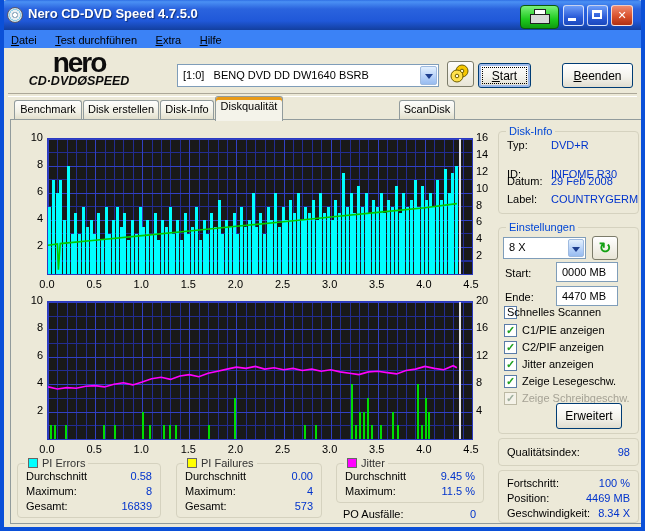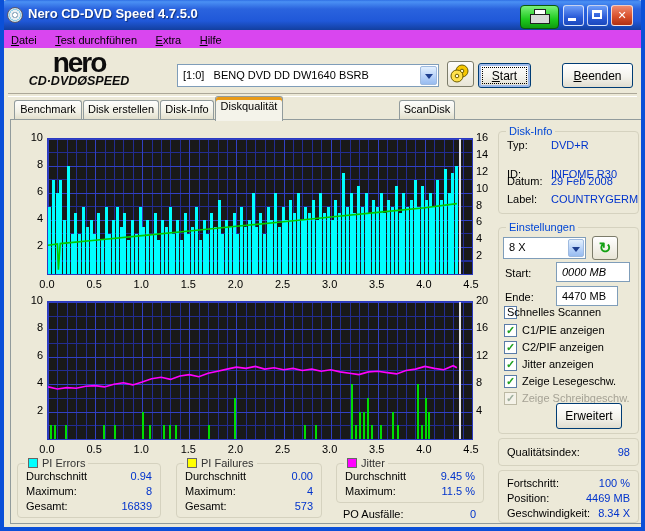--- a/index.html
+++ b/index.html
@@ -19,21 +19,21 @@
     box-sizing:border-box;color:#fff;font-size:11px;text-align:center;line-height:18px;}
   .tbtn.blue{background:linear-gradient(180deg,#6d9df8,#2a5bd8 60%,#1b48bd);}
   .tbtn.red{background:linear-gradient(180deg,#ef8a70,#d9512c 55%,#b13013);}
   #printer-btn{position:absolute;top:5px;left:520px;width:37px;height:22px;border-radius:4px;
     border:1px solid #0a5a0a;background:linear-gradient(180deg,#7bf07b,#1ecb1e 60%,#0f9c0f);}
   #printer-btn .pbody{position:absolute;left:9px;top:8px;width:18px;height:8px;background:#d9d9d9;border:1px solid #222;}
   #printer-btn .ppaper{position:absolute;left:13px;top:3px;width:10px;height:6px;background:#fff;border:1px solid #222;}
   .minglyph{position:absolute;left:4px;bottom:4px;width:8px;height:3px;background:#fff;}
   .maxglyph{position:absolute;left:4px;top:4px;width:10px;height:9px;border:2px solid #fff;border-top-width:3px;box-sizing:border-box;}
   
-  #menubar{position:absolute;left:0;top:30px;width:100%;height:18px;background:#d946ef;border-bottom:6px solid #737373;}
+  #menubar{position:absolute;left:0;top:30px;width:100%;height:18px;background:#3b82f6;border-bottom:6px solid #737373;}
   .menu-item{display:inline-block;padding:2px 7px;font-size:11px;color:#000;}
   .accesskey::first-letter{text-decoration:underline;}
   
   #toolbar{position:absolute;left:0;top:48px;width:100%;height:49px;background:#ece9d8;}
   #toolbar::after{content:"";position:absolute;left:4px;right:4px;bottom:0;height:2px;
     border-top:1px solid #aca899;border-bottom:1px solid #fff;}
   #logo{position:absolute;left:20px;top:3px;width:110px;text-align:center;color:#0d0d0d;}
   #logo .l1{font-size:28px;font-weight:bold;letter-spacing:-2px;line-height:24px;}
   #logo .l2{font-size:12.5px;font-weight:bold;font-style:italic;letter-spacing:0;line-height:13px;}
   #drive-combo{position:absolute;left:173px;top:16px;width:262px;height:23px;background:#fff;
@@ -363,21 +363,21 @@
       <div class="tick tx" style="left: 207.444px; top: 150px;">2.0</div>
       <div class="tick tx" style="left: 254.556px; top: 150px;">2.5</div>
       <div class="tick tx" style="left: 301.667px; top: 150px;">3.0</div>
       <div class="tick tx" style="left: 348.778px; top: 150px;">3.5</div>
       <div class="tick tx" style="left: 395.889px; top: 150px;">4.0</div>
       <div class="tick tx" style="left: 443px; top: 150px;">4.5</div>
     </div>
 
   <div class="gbox" style="left:13px;top:463px;width:144px;height:55px;">
     <div class="gtitle-dark"><span class="chip" style="background:#00ffff;"></span><span>PI Errors</span></div>
-    <div class="srow" style="top:6px;"><span>Durchschnitt</span><span class="v">0.94</span></div>
+    <div class="srow" style="top:6px;"><span>Durchschnitt</span><span class="v">0.58</span></div>
     <div class="srow" style="top:21px;"><span>Maximum:</span><span class="v">8</span></div>
     <div class="srow" style="top:36px;"><span>Gesamt:</span><span class="v">16839</span></div>
   </div>
   <div class="gbox" style="left:172px;top:463px;width:146px;height:55px;">
     <div class="gtitle-dark"><span class="chip" style="background:#ffff00;"></span><span>PI Failures</span></div>
     <div class="srow" style="top:6px;"><span>Durchschnitt</span><span class="v">0.00</span></div>
     <div class="srow" style="top:21px;"><span>Maximum:</span><span class="v">4</span></div>
     <div class="srow" style="top:36px;"><span>Gesamt:</span><span class="v">573</span></div>
   </div>
   <div class="gbox" style="left:332px;top:463px;width:148px;height:40px;">
@@ -400,21 +400,21 @@
     <div class="gtitle">Einstellungen</div>
   </div>
   <div class="field" style="left:499px;top:237px;width:83px;height:22px;">
     <span>8 X</span>
     <div id="combo-arrow2" style="position:absolute;right:1px;top:1px;width:16px;height:18px;border-radius:2px;background:linear-gradient(180deg,#e3f0fd,#b4d0f8 60%,#98bcf0);border:1px solid #9ebadf;box-sizing:border-box;">
       <div style="position:absolute;left:3px;top:7px;width:0;height:0;border-left:4px solid transparent;border-right:4px solid transparent;border-top:5px solid #1d3f8f;"></div>
     </div>
   </div>
   <div id="refresh-btn"><span>↻</span></div>
   <div class="rlabel" style="left:501px;top:267px;">Start:</div>
-  <div class="field" style="left:552px;top:262px;width:74px;height:20px;font-style:italic;">0000 MB</div>
+  <div class="field" style="left:552px;top:262px;width:62px;height:20px;">0000 MB</div>
   <div class="rlabel" style="left:501px;top:291px;">Ende:</div>
   <div class="field" style="left:552px;top:286px;width:62px;height:20px;">4470 MB</div>
 
   <div class="cb" style="left:500px;top:306px;"></div>
   <div class="cblabel" style="left:503px;top:306px;">Schnelles Scannen</div>
   <div class="cb" style="left:500px;top:324px;">✓</div>
   <div class="cblabel" style="left:518px;top:324px;">C1/PIE anzeigen</div>
   <div class="cb" style="left:500px;top:341px;">✓</div>
   <div class="cblabel" style="left:518px;top:341px;">C2/PIF anzeigen</div>
   <div class="cb" style="left:500px;top:358px;">✓</div>

